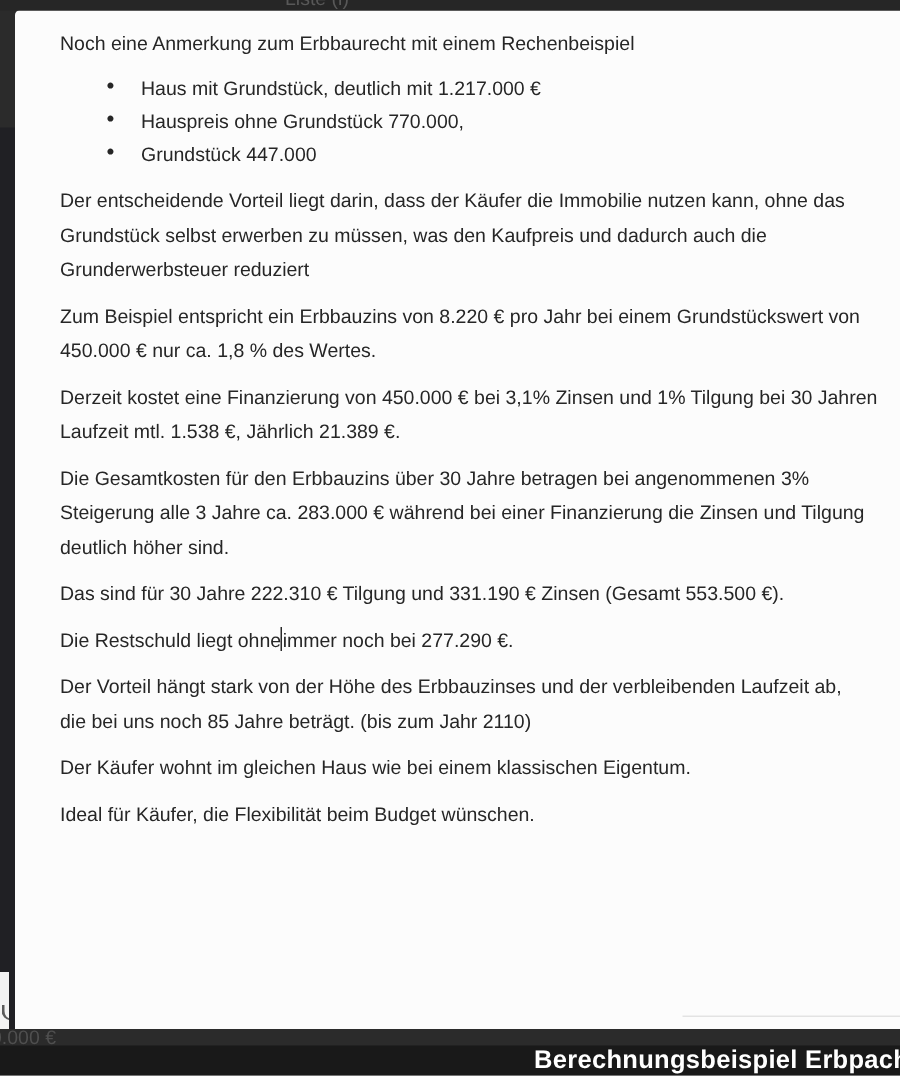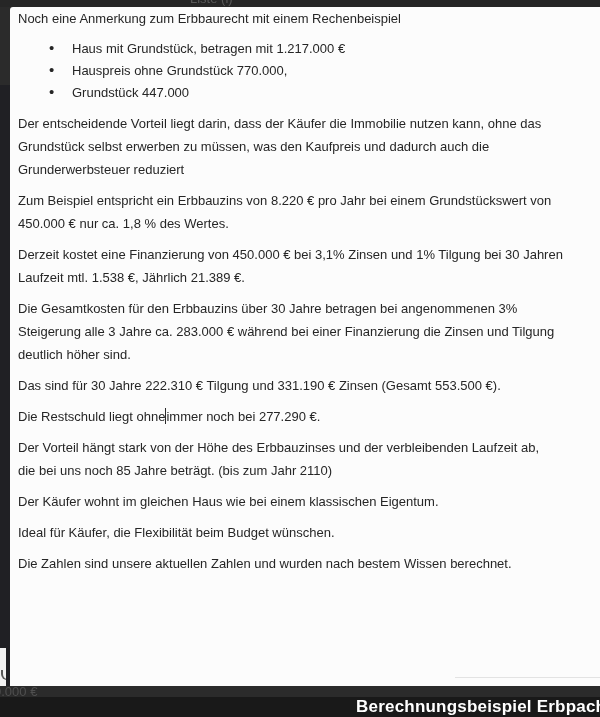--- a/index.html
+++ b/index.html
@@ -26,22 +26,23 @@
   }
   
   .page {
     position: absolute; left: 10px; top: 7px; width: 590px; height: 679px;
     background: var(--page-bg, #fcfcfc);
     border-radius: 3px 0 0 0;
     box-sizing: border-box;
     z-index: 2;
   }
   .content {
-    padding: 0 12px 0 8px;
+    padding: 10px 12px 0 8px;
     color: var(--text, #262626);
+    margin-left: 22px;
   }
   .content p {
     margin: 0 0 8px 0;
     font-size: 13px;
     line-height: 23px;
   }
   .content .b { font-weight: normal; }
   .content ul {
     margin: 4px 0 8px 0;
     padding: 0 0 0 54px;
@@ -105,34 +106,33 @@
 <div class="top-bar">
   <span class="top-clip-text">Liste (i)</span>
 </div>
 
 <div class="left-strip-lower"></div>
 
 <div class="page">
   <div class="content">
       <p><span>Noch eine Anmerkung zum Erbbaurecht mit einem Rechenbeispiel</span></p>
       <ul>
-        <li>Haus mit Grundstück, betragen mit 1.217.000 €</li>
+        <li>Haus mit Grundstück, deutlich mit 1.217.000 €</li>
         <li>Hauspreis ohne Grundstück 770.000,</li>
         <li>Grundstück 447.000</li>
       </ul>
       <p><span>Der entscheidende Vorteil liegt darin, dass der Käufer die Immobilie nutzen kann, ohne das</span><br><span>Grundstück selbst erwerben zu müssen, was den Kaufpreis und dadurch auch die</span><br><span>Grunderwerbsteuer reduziert</span></p>
       <p><span>Zum Beispiel entspricht ein Erbbauzins von </span><span class="b">8.220 €</span><span> pro Jahr bei einem Grundstückswert von</span><br><span>450.000 € nur ca. 1,8 % des Wertes.</span></p>
       <p><span>Derzeit kostet eine Finanzierung von 450.000 € bei 3,1% Zinsen und 1% Tilgung bei 30 Jahren</span><br><span>Laufzeit mtl. 1.538 €, Jährlich </span><span class="b">21.389 €</span><span>.</span></p>
       <p><span>Die Gesamtkosten für den Erbbauzins über </span><span class="b">30 Jahre</span><span> betragen bei angenommenen 3%</span><br><span>Steigerung alle 3 Jahre ca. </span><span class="b">283.000 €</span><span> während bei einer Finanzierung die Zinsen und Tilgung</span><br><span>deutlich höher sind.</span></p>
       <p><span>Das sind für </span><span class="b">30 Jahre</span><span> 222.310 € Tilgung und 331.190 € Zinsen (Gesamt </span><span class="b">553.500 €</span><span>).</span></p>
       <p><span>Die Restschuld liegt ohne</span><span class="caret"></span><span>immer noch bei </span><span class="b">277.290 €.</span></p>
       <p><span>Der Vorteil hängt stark von der Höhe des Erbbauzinses und der verbleibenden Laufzeit ab,</span><br><span>die bei uns noch 85 Jahre beträgt. (bis zum Jahr 2110)</span></p>
       <p><span>Der Käufer wohnt im gleichen Haus wie bei einem klassischen Eigentum.</span></p>
       <p><span>Ideal für Käufer, die Flexibilität beim Budget wünschen.</span></p>
-      <p><span>Die Zahlen sind unsere aktuellen Zahlen und wurden nach bestem Wissen berechnet.</span></p>
     </div>
   <div class="artifact-line"></div>
 </div>
 
 <div class="edge-sliver">
   <div class="edge-sliver-mark"></div>
 </div>
 
 <span class="bottom-clip-text">0.000 €</span>
 

